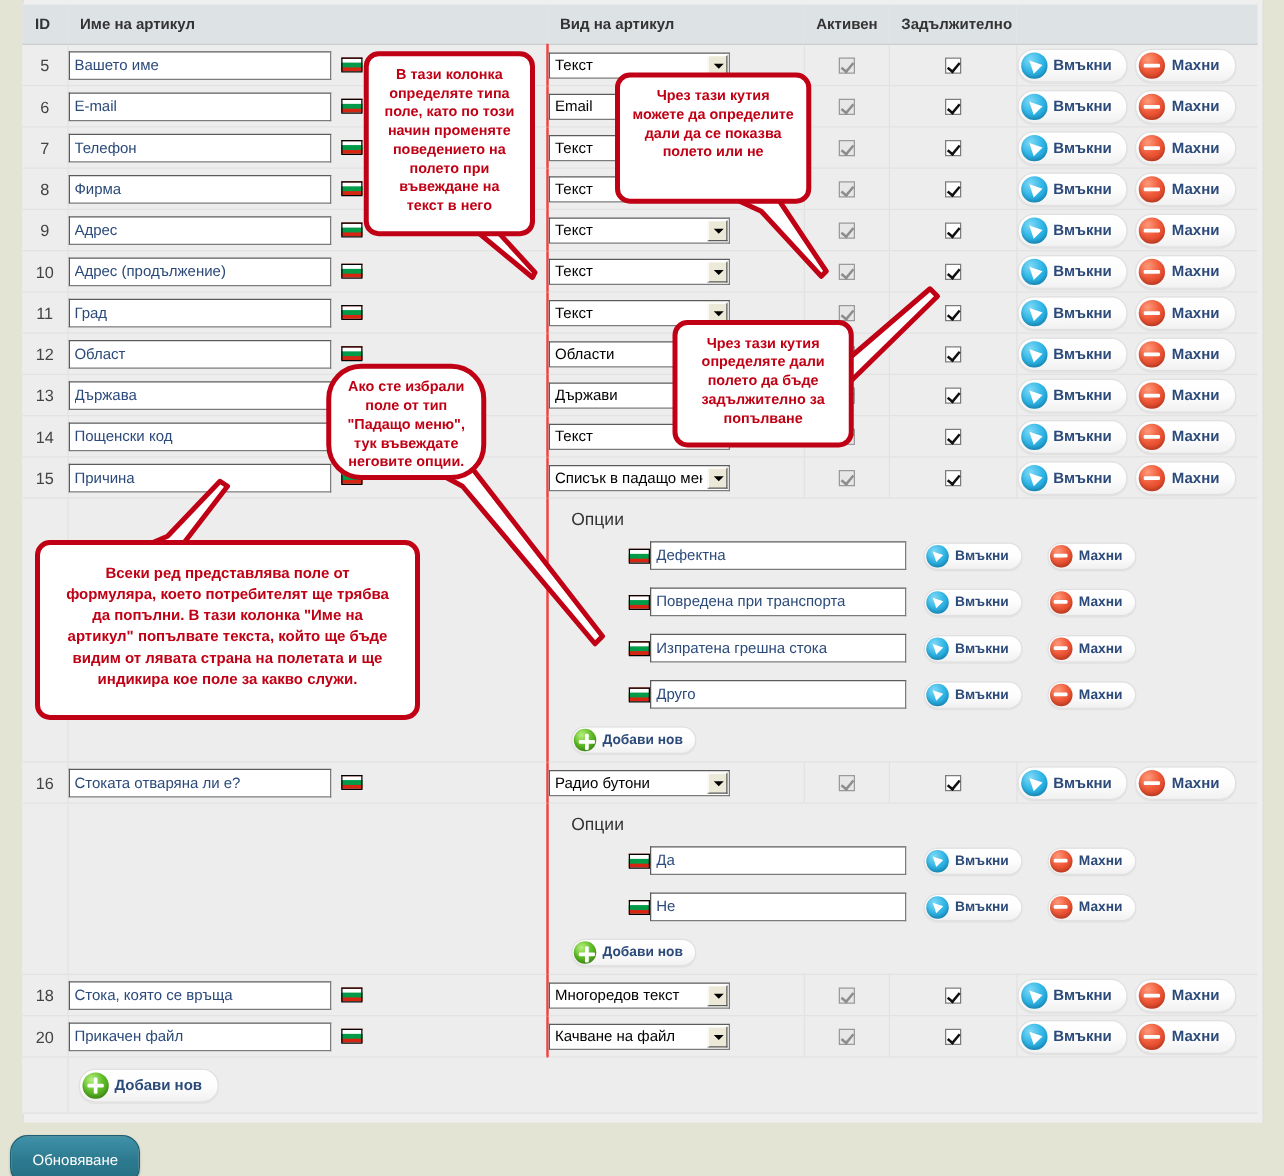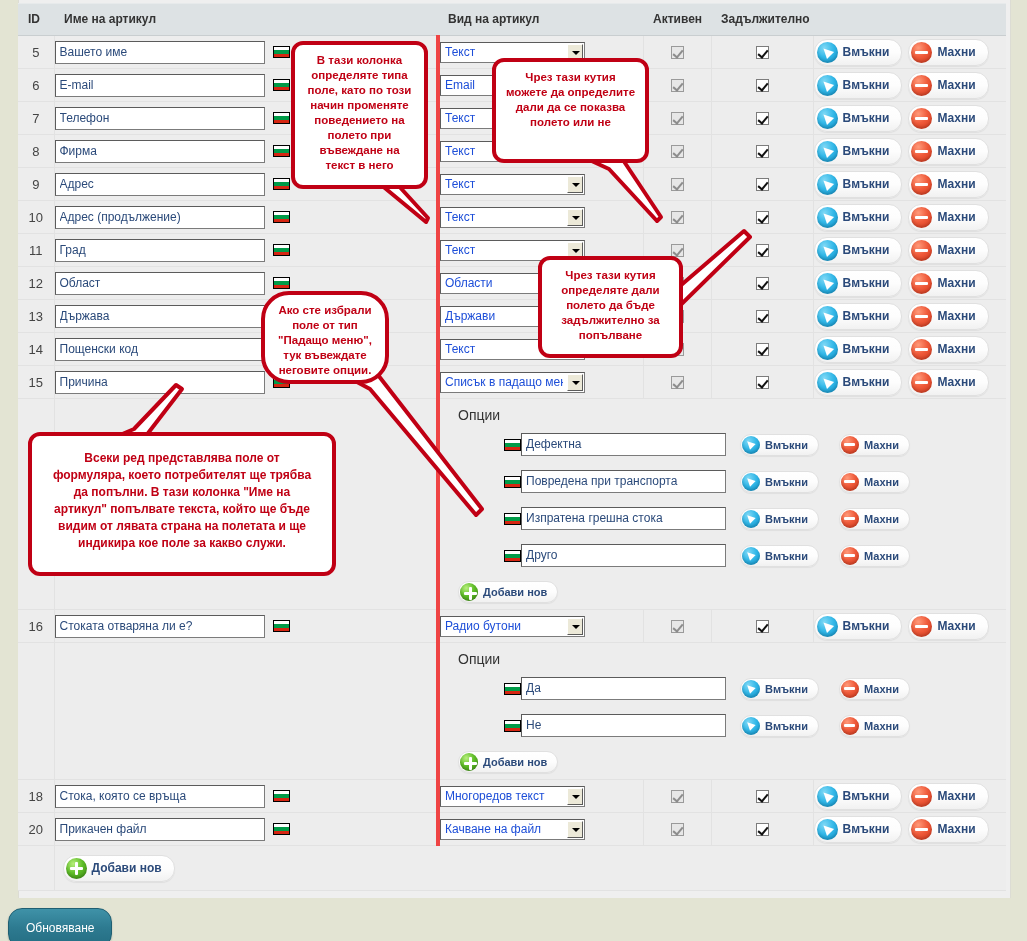--- a/index.html
+++ b/index.html
@@ -52,21 +52,21 @@
   .col-name{width:384px;}
   .col-type{width:205px;}
   .col-active{width:68px;}
   .col-req{width:102px;}
   .col-act{width:193px;}
 
   .id-cell{
     text-align:center;font-size:13px;color:#444;
     border-right:1px solid #e2e2e2;
   }
-  .name-cell{padding-left:8px;border-right:4px solid #ef4444;}
+  .name-cell{padding-left:8px;border-right:2px solid #ef4444;}
   .type-cell{padding-left:6px;border-right:1px solid #e2e2e2;}
   .ck-cell{text-align:center;border-right:1px solid #e2e2e2;}
   .act-cell{padding-left:8px;}
 
   
   .txt{
     border:1px solid #7b7b7b;
     border-top-color:#5b5b5b;border-left-color:#5b5b5b;
     background:#fff;
     font-family:"Liberation Sans",sans-serif;
@@ -94,21 +94,21 @@
     display:inline-block;position:relative;
     border:1px solid #7b7b7b;
     border-top-color:#5b5b5b;border-left-color:#5b5b5b;
     background:#fff;
     height:19px;width:143px;
     vertical-align:middle;
     box-sizing:content-box;
   }
   .sel .sel-label{
     position:absolute;left:4px;top:2px;
-    font-size:12px;color:#1d4ed8;
+    font-size:12px;color:#000000;
     white-space:nowrap;overflow:hidden;
     width:118px;
   }
   .sel .sel-btn{
     position:absolute;right:1px;top:1px;width:16px;height:17px;
     background:#ece9d8;
     border:1px solid #fff;
     border-right-color:#5b5b5b;border-bottom-color:#5b5b5b;
     box-sizing:border-box;
   }

